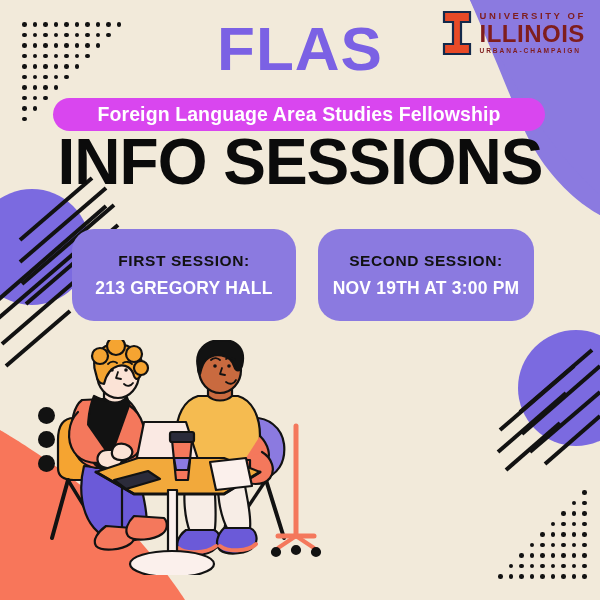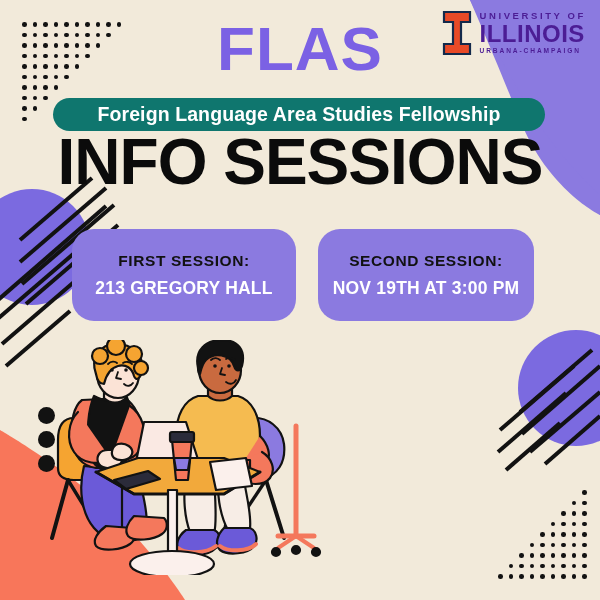--- a/index.html
+++ b/index.html
@@ -29,30 +29,30 @@
   #ui-logo{
     position:absolute;right:14px;top:10px;
     display:flex;align-items:center;gap:8px;
   }
   #ui-logo .iblock{
     width:30px;height:46px;position:relative;
   }
   #ui-logo .iblock svg{display:block;}
   #ui-logo .words{
     display:flex;flex-direction:column;justify-content:flex-start;
-    color:#4c1d95;line-height:1;
+    color:#7f1d1d;line-height:1;
   }
   #ui-logo .w1{font-size:9.5px;letter-spacing:2.6px;font-weight:bold;}
   #ui-logo .w2{font-size:24px;letter-spacing:0.5px;font-weight:bold;margin:1px 0 2px 0;}
   #ui-logo .w3{font-size:6.6px;letter-spacing:1.9px;font-weight:bold;}
 
   
   #subtitle-banner{
     position:absolute;left:53px;top:98px;width:492px;height:33px;
-    background:#0f766e;border-radius:17px;
+    background:#d946ef;border-radius:17px;
     display:flex;align-items:center;justify-content:center;
   }
   #subtitle-banner span{
     color:#FFFFFF;font-size:19.5px;font-weight:bold;letter-spacing:.1px;
     white-space:nowrap;
   }
 
   
   #headline{
     position:absolute;left:0;top:130px;width:600px;text-align:center;

